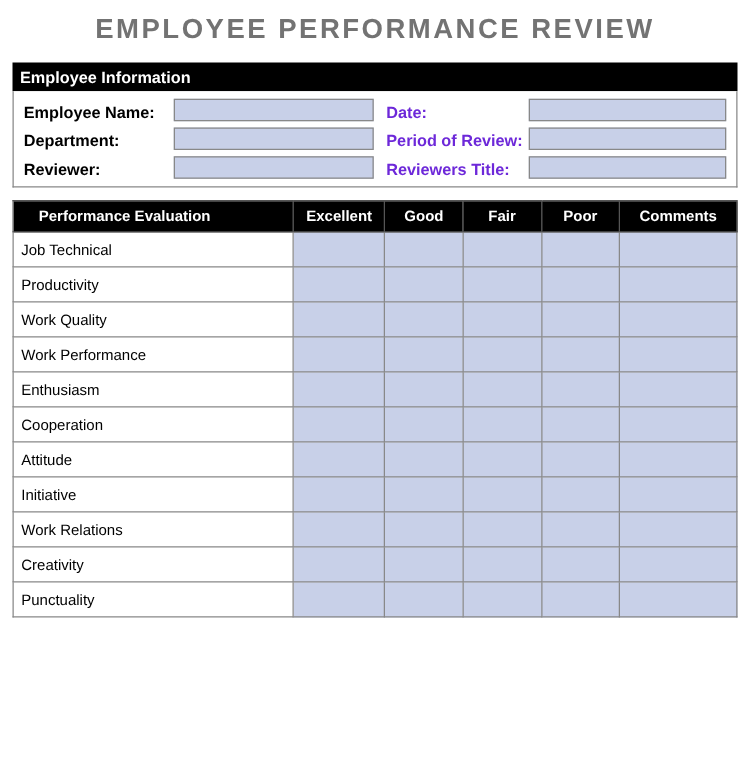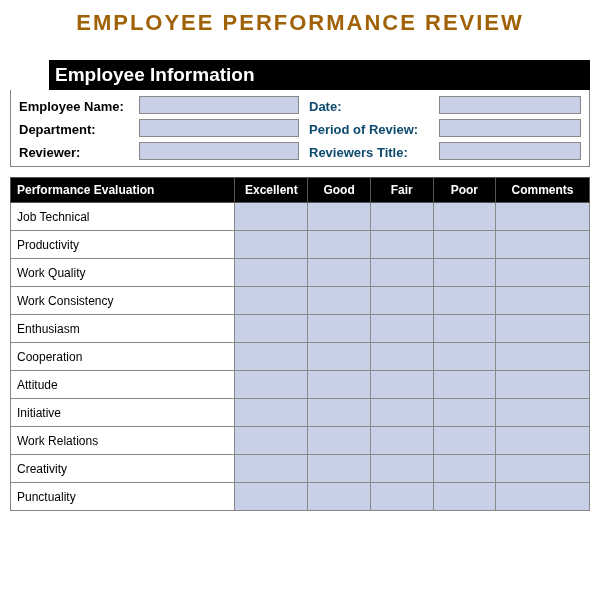--- a/index.html
+++ b/index.html
@@ -8,30 +8,29 @@
       background: #fff;
       width: 600px;
       min-height: 614px;
       padding: 10px;
     }
     .page-title {
       text-align: center;
       font-size: 22px;
       font-weight: bold;
       letter-spacing: 2px;
-      margin-bottom: 24px;
-      color: #a16207;
+      margin-bottom: 14px;
+      color: #737373;
     }
     .section-header {
       background: #000;
       color: #fff;
       font-weight: bold;
-      font-size: 19px;
+      font-size: 13px;
       padding: 4px 6px;
-      margin-left: 39px;
     }
     .info-section {
       border: 1px solid #888;
       border-top: none;
       padding: 6px 8px;
       background: #fff;
     }
     .info-row {
       display: flex;
       align-items: flex-end;
@@ -45,23 +44,23 @@
       color: #000;
     }
     .info-input {
       width: 160px;
       height: 18px;
       background: #c8d0e8;
       border: 1px solid #888;
       margin-right: 10px;
     }
     .info-label2 {
-      width: 130px;
-      font-weight: bold;
-      color: #0c4a6e;
+      width: 114px;
+      font-weight: bold;
+      color: #6d28d9;
     }
     .info-input2 {
       flex: 1;
       height: 18px;
       background: #c8d0e8;
       border: 1px solid #888;
     }
     .eval-table {
       width: 100%;
       border-collapse: collapse;
@@ -71,21 +70,21 @@
     .eval-table th {
       background: #000;
       color: #fff;
       padding: 5px 4px;
       text-align: center;
       border: 1px solid #555;
       font-size: 12px;
     }
     .eval-table th.cat-header {
       text-align: left;
-      padding-left: 6px;
+      padding-left: 20px;
       width: 215px;
     }
     .eval-table td {
       border: 1px solid #888;
       height: 28px;
       padding: 2px 4px;
       font-size: 12px;
       color: #000;
       background: #fff;
     }
@@ -165,21 +164,21 @@
       </tr>
       <tr>
         <td class="cat-cell">Work Quality</td>
         <td class="rating-cell"></td>
         <td class="rating-cell"></td>
         <td class="rating-cell"></td>
         <td class="rating-cell"></td>
         <td class="rating-cell"></td>
       </tr>
       <tr>
-        <td class="cat-cell">Work Consistency</td>
+        <td class="cat-cell">Work Performance</td>
         <td class="rating-cell"></td>
         <td class="rating-cell"></td>
         <td class="rating-cell"></td>
         <td class="rating-cell"></td>
         <td class="rating-cell"></td>
       </tr>
       <tr>
         <td class="cat-cell">Enthusiasm</td>
         <td class="rating-cell"></td>
         <td class="rating-cell"></td>

